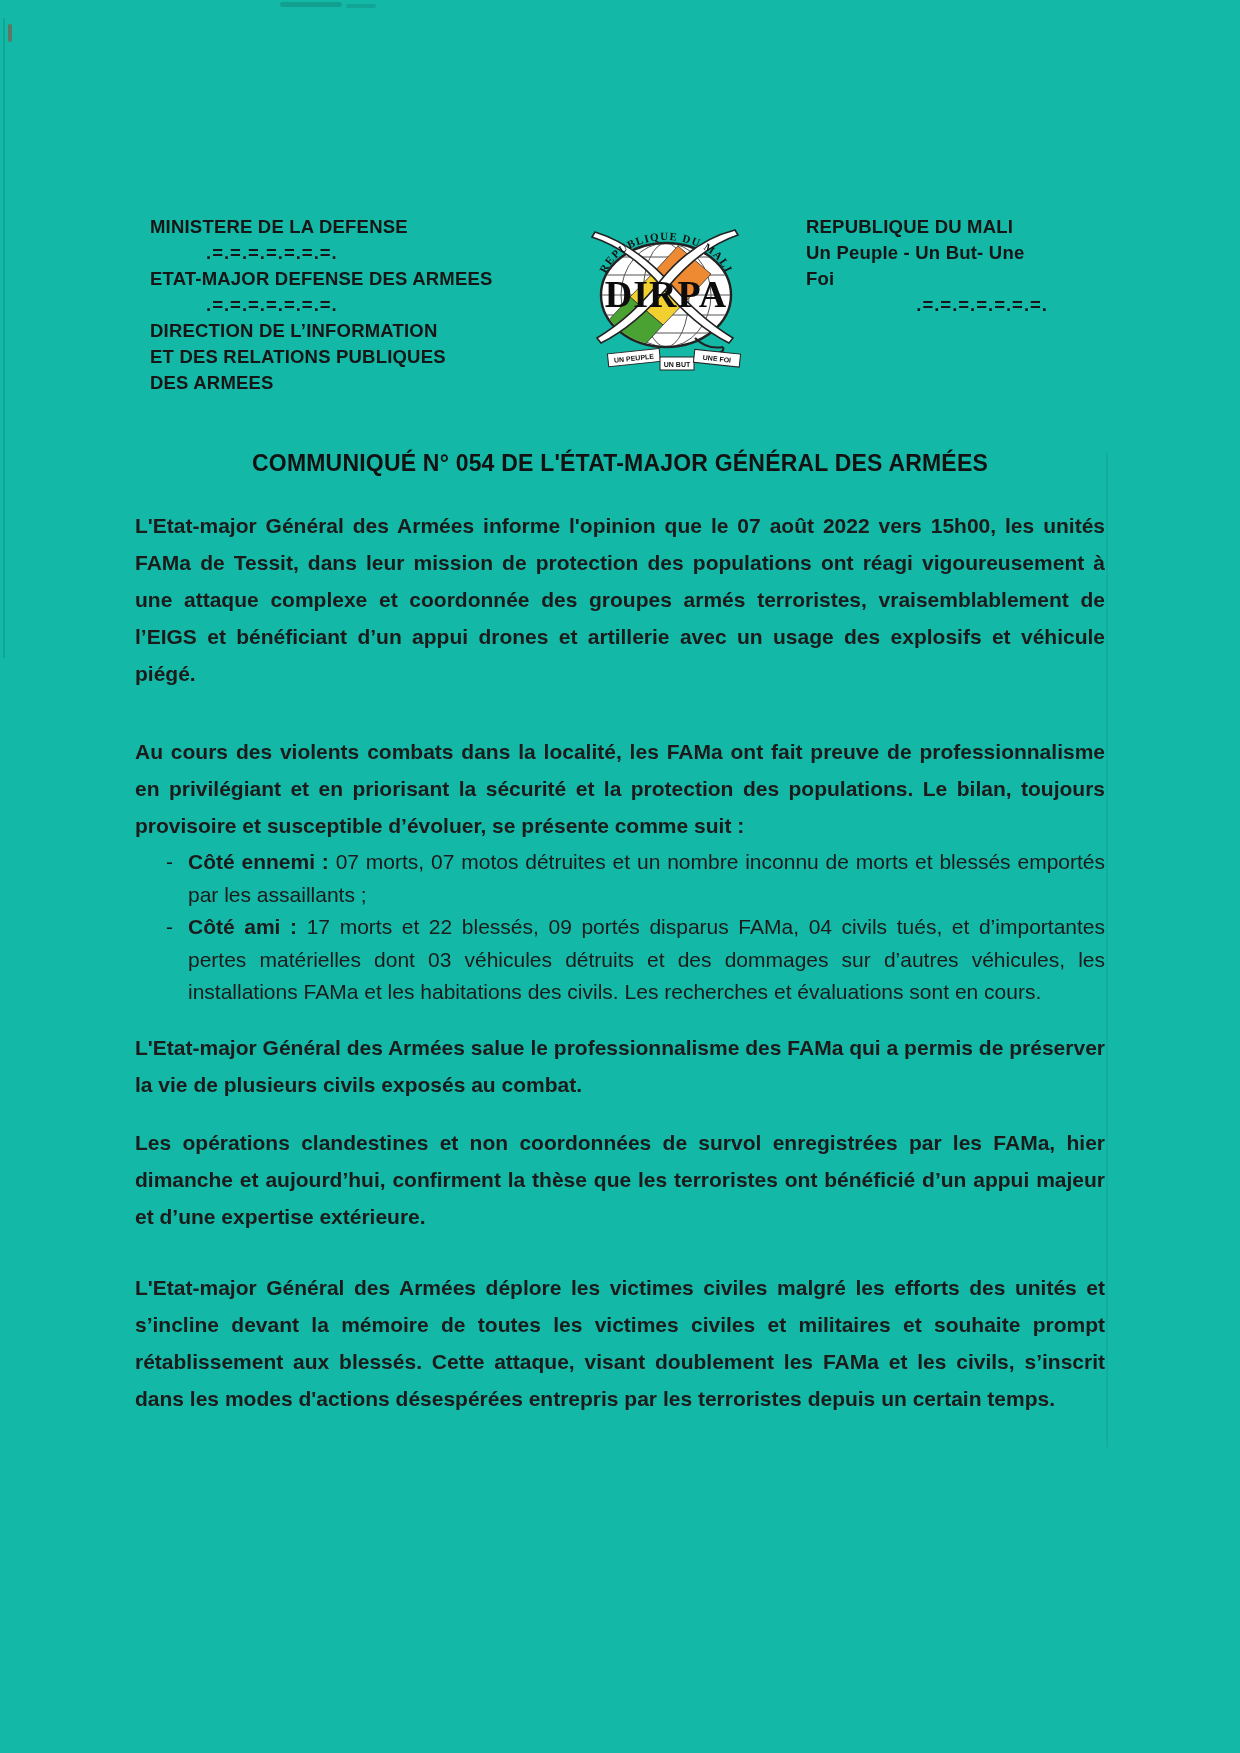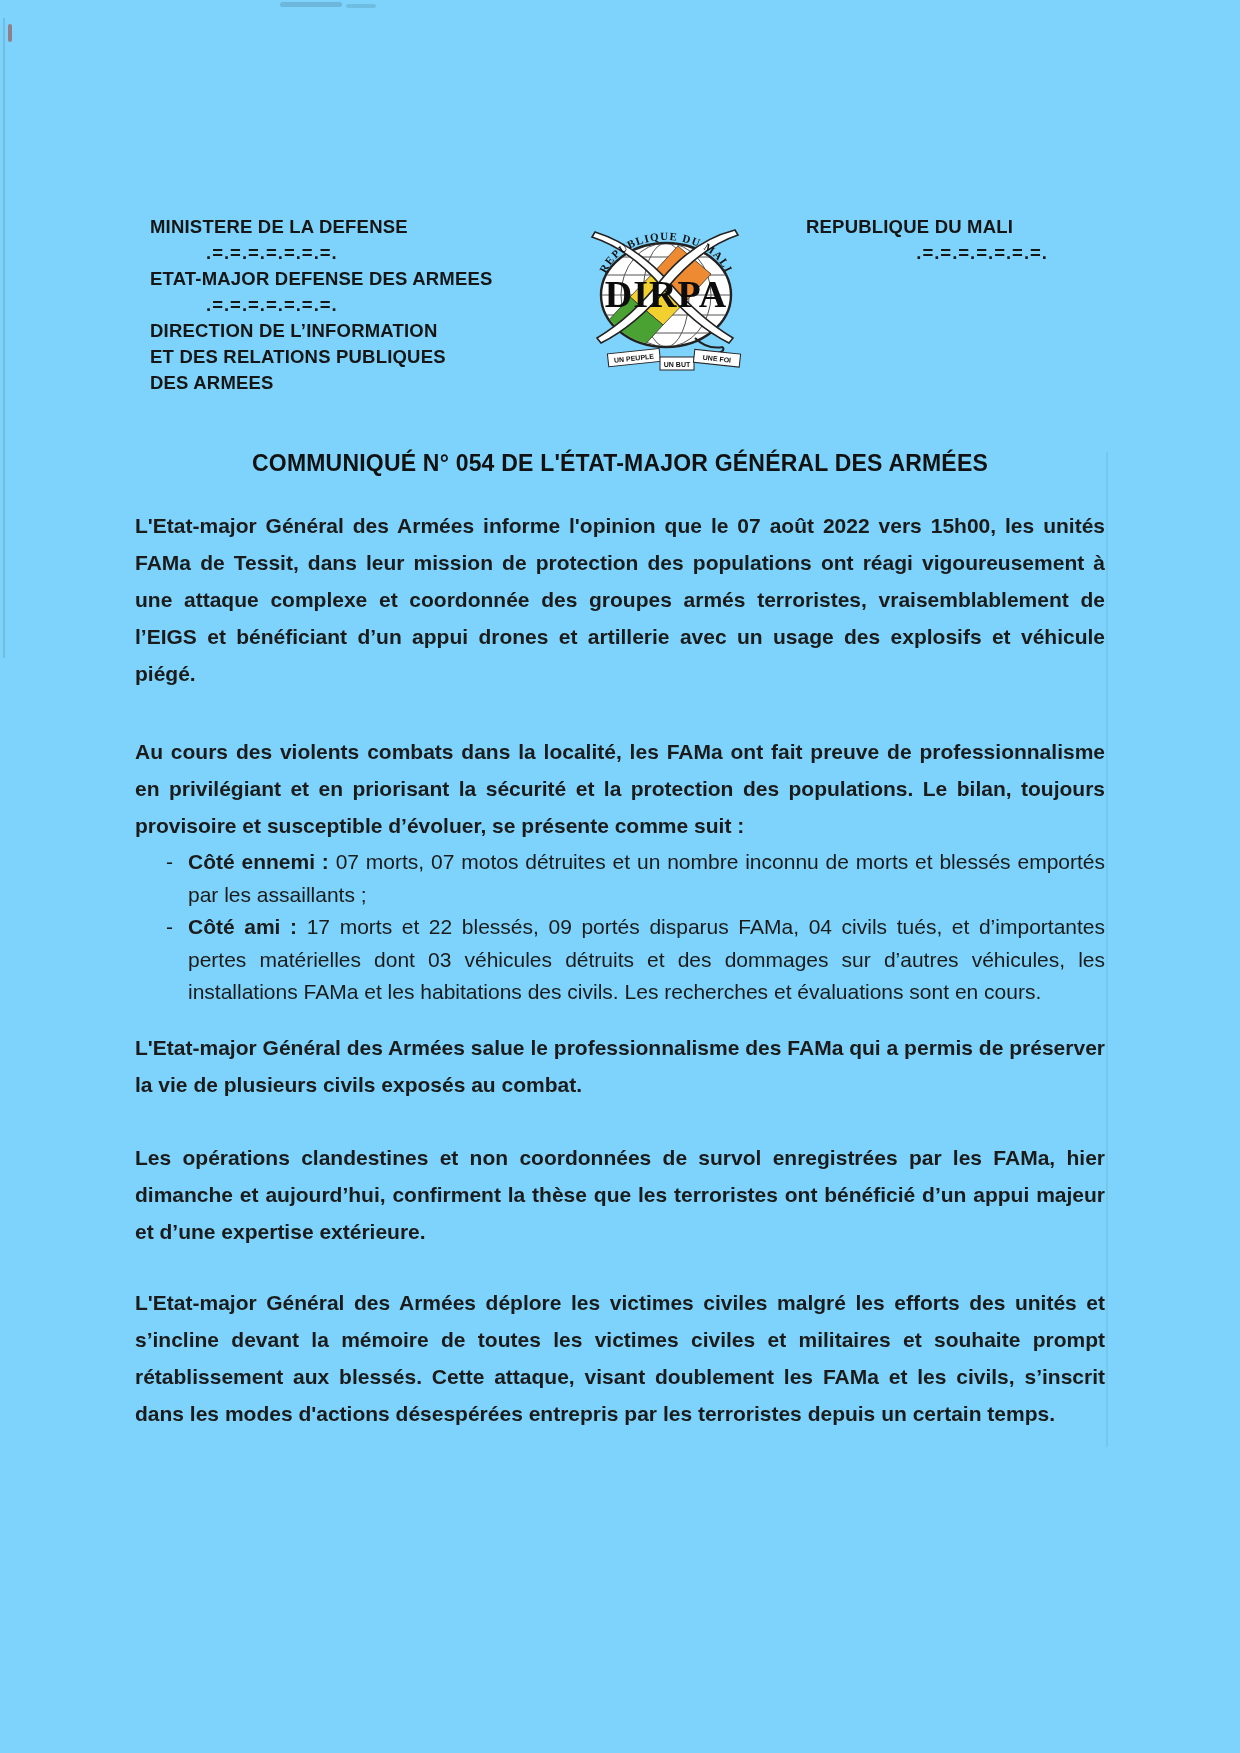--- a/index.html
+++ b/index.html
@@ -1,18 +1,18 @@
 <!DOCTYPE html>
 <html lang="fr"><head>
 <meta charset="utf-8">
 <style>
   html,body { margin:0; padding:0; background:#ffffff; }
   .page {
     position:relative; width:1240px; height:1753px;
-    background:#7dd3fc; overflow:hidden;
+    background:#14b8a6; overflow:hidden;
     font-family:"Liberation Sans", sans-serif;
     color:#1b1b1b;
     -webkit-font-smoothing:antialiased;
   }
 
   
   .artifact { position:absolute; pointer-events:none; }
   .a-left-line   { left:3px;  top:18px;  width:2px;  height:640px; background:rgba(0,0,0,0.10); }
   .a-right-line  { left:1106px; top:452px; width:2px; height:995px; background:rgba(0,0,0,0.055); }
   .a-red-tick    { left:8px;  top:24px;  width:4px;  height:18px;  background:rgba(158,62,44,0.55); border-radius:2px; }
@@ -45,21 +45,21 @@
     font-size:23px; font-weight:bold; text-align:center; letter-spacing:0.2px;
     text-decoration-thickness:2px; text-underline-offset:5px;
     color:#121212; white-space:nowrap;
   }
 
   p.body-p {
     margin:0; font-size:21px; line-height:37px; text-align:justify;font-weight:bold;
   }
   p.p-combat  { margin-top:41px; }
   p.p-salute  { margin-top:20px; }
-  p.p-ops     { margin-top:36px; }
+  p.p-ops     { margin-top:21px; }
   p.p-deplore { margin-top:34px; }
 
   .bullets { margin-top:2px; }
   .bullet {
     position:relative; padding-left:53px;
     font-size:21px; line-height:32.5px; text-align:justify;
   }
   .bullet .dash { position:absolute; left:31px; top:0; }
   .bullet strong { font-weight:bold; }
 </style>
@@ -132,20 +132,21 @@
         <g transform="rotate(6 135 140)">
           <rect x="119" y="133" width="46" height="13" fill="#fff" stroke="#222" stroke-width="1"></rect>
           <text x="142" y="142.5" text-anchor="middle">UNE FOI</text>
         </g>
       </g>
     </svg>
   </div>
 
   <div class="hdr-right">
     <div>REPUBLIQUE DU MALI</div>
+    <div>Un Peuple - Un But- Une Foi</div>
     <div class="sep">.=.=.=.=.=.=.=.</div>
   </div>
 
   <main>
     <h1 class="title">COMMUNIQUÉ N° 054 DE L'ÉTAT-MAJOR GÉNÉRAL DES ARMÉES</h1>
 
     <p class="body-p p-intro">L'Etat-major Général des Armées informe l'opinion que le 07 août 2022 vers 15h00, les unités FAMa de Tessit, dans leur mission de protection des populations ont réagi vigoureusement à une attaque complexe et coordonnée des groupes armés terroristes, vraisemblablement de l’EIGS et bénéficiant d’un appui drones et artillerie avec un usage des explosifs et véhicule piégé.</p>
     <p class="body-p p-combat">Au cours des violents combats dans la localité, les FAMa ont fait preuve de professionnalisme en privilégiant et en priorisant la sécurité et la protection des populations. Le bilan, toujours provisoire et susceptible d’évoluer, se présente comme suit :</p>
 
     <div class="bullets">

